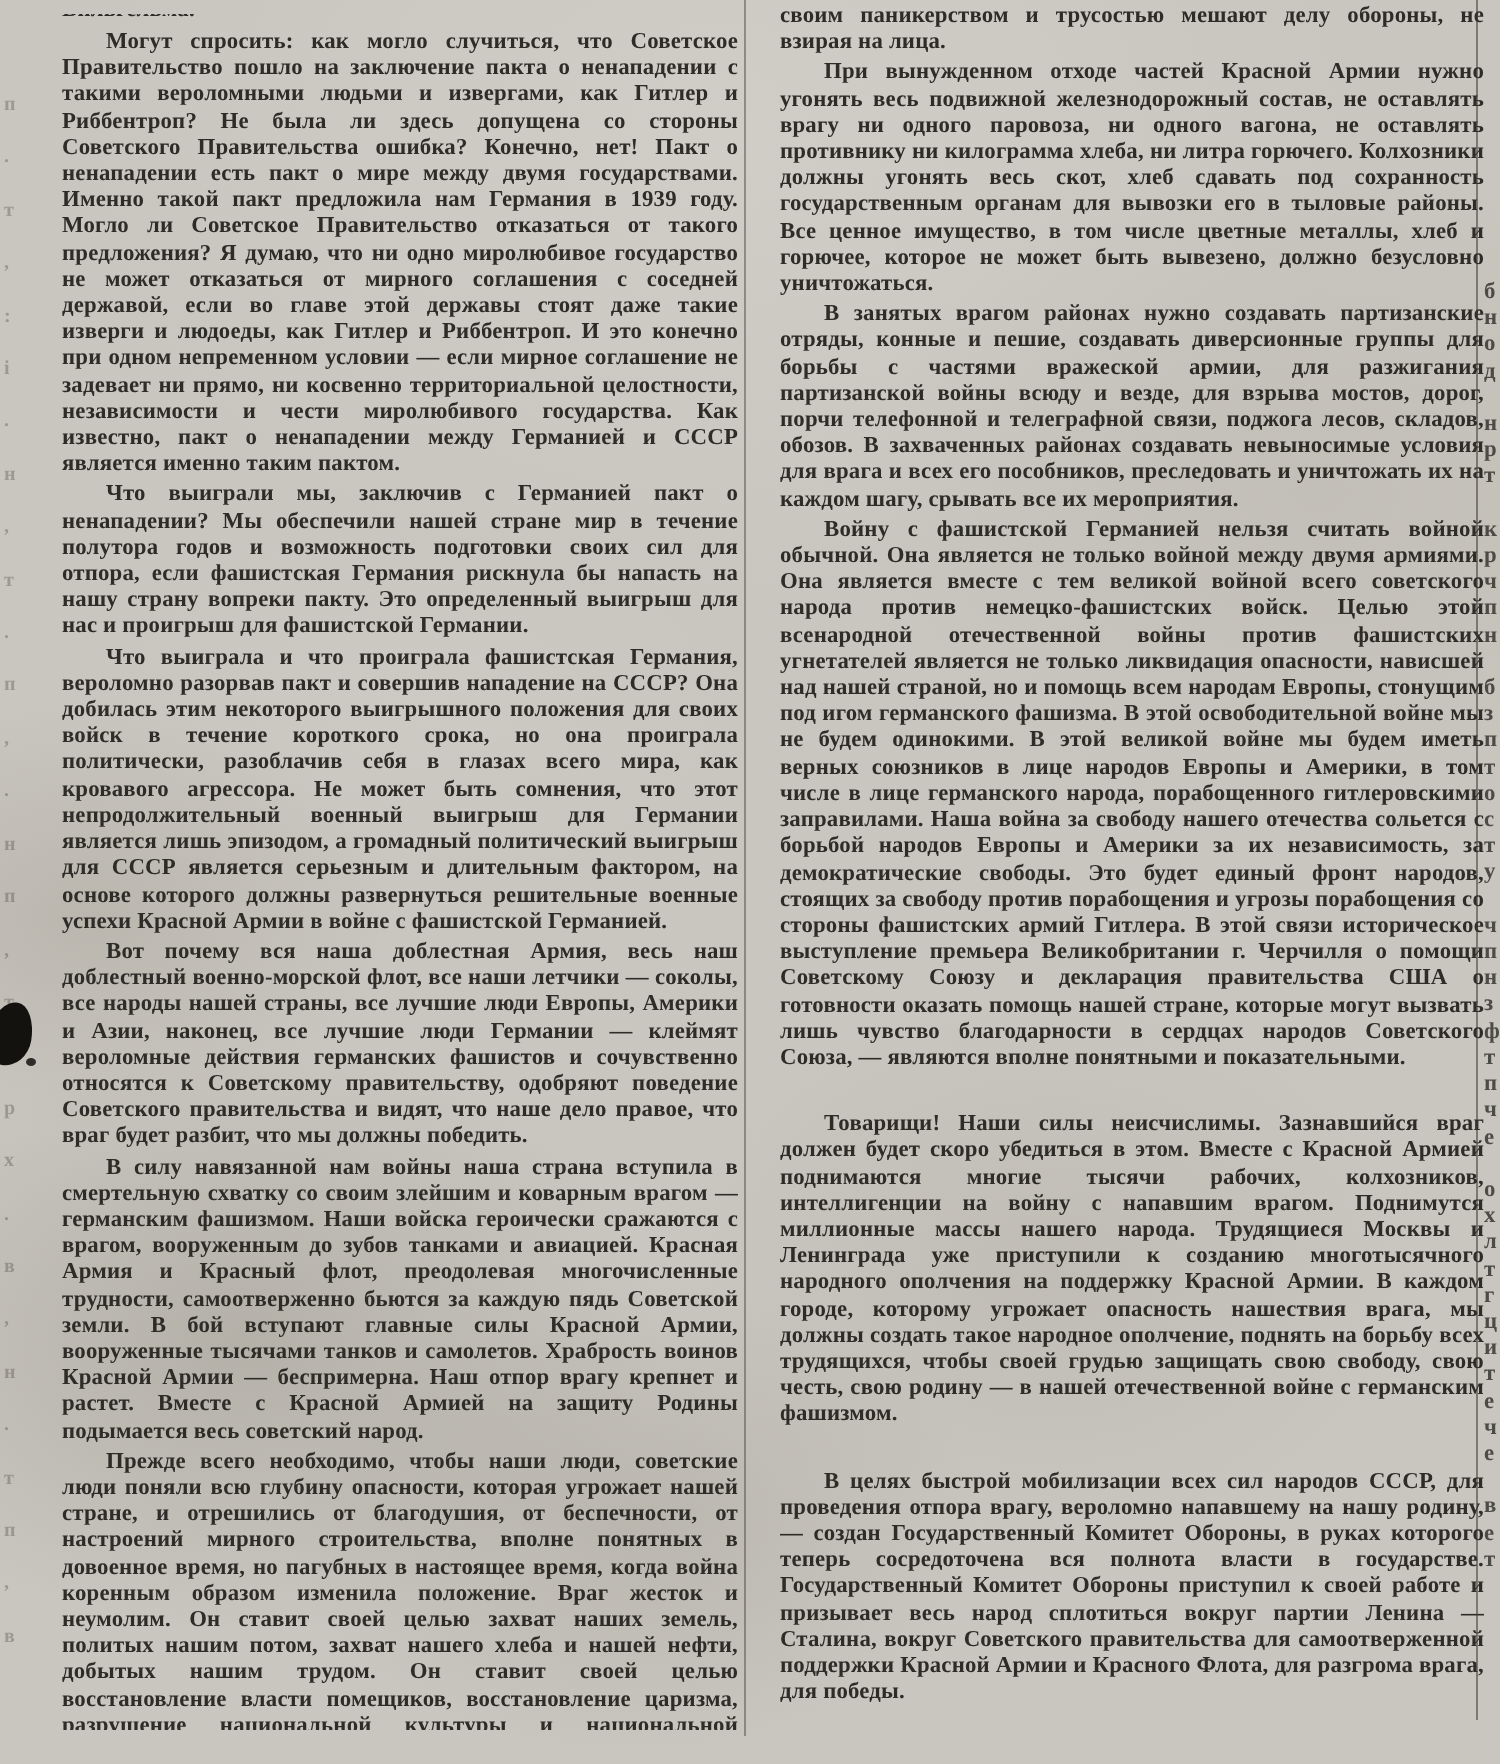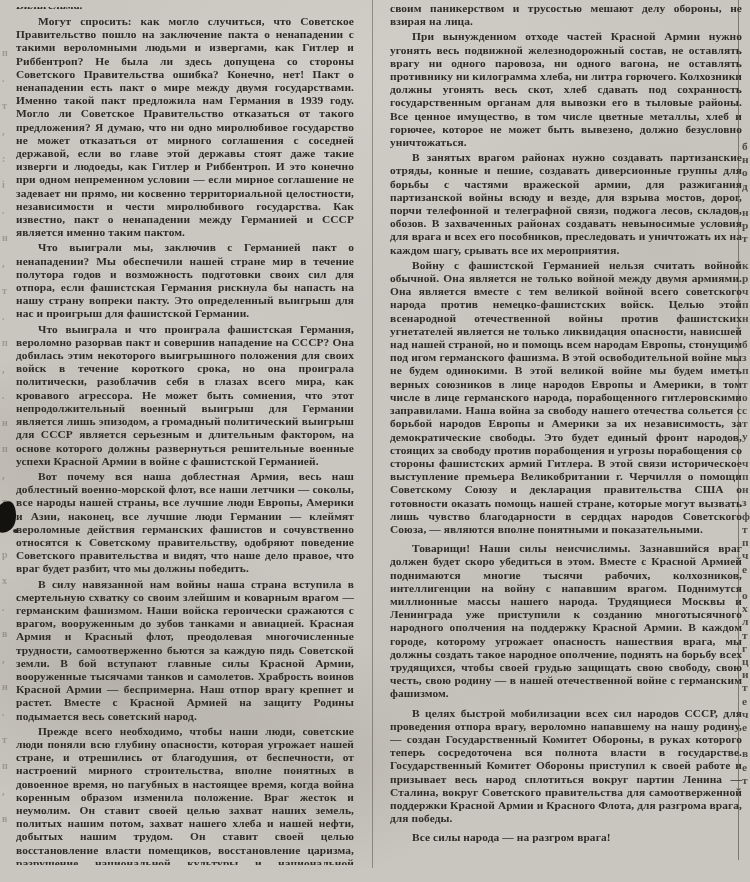--- a/index.html
+++ b/index.html
@@ -23,22 +23,22 @@
     position:absolute;
     overflow:hidden;
     text-align:justify;
     font-weight:bold;
     font-size:11.4px;
     line-height:13.2px;
     letter-spacing:.1px;
   }
   .col p{margin:0 0 2px 0;text-indent:22px;}
   .col p.cont{text-indent:0;}
-  .col p.mt{margin-top:6px;}
-  .col-left{left:16px;top:7px;width:338px;height:858px;}
+  .col p.mt{margin-top:20px;}
+  .col-left{left:31px;top:7px;width:338px;height:858px;}
   .col-right{left:390px;top:2px;width:352px;height:854px;}
   .partial{height:6px;overflow:hidden;margin-bottom:2px;}
   .partial span{display:block;margin-top:-8px;text-indent:0;}
   .vrule{position:absolute;width:1px;background:rgba(72,69,61,.48);}
   .vrule.gutter{left:372px;top:0;height:868px;}
   .vrule.edge{left:738px;top:0;height:860px;background:rgba(60,58,50,.55);}
   .sliver{
     position:absolute;left:742px;top:140px;width:9px;height:712px;
     overflow:hidden;white-space:pre-line;
     font-weight:bold;font-size:11.4px;line-height:13.2px;

